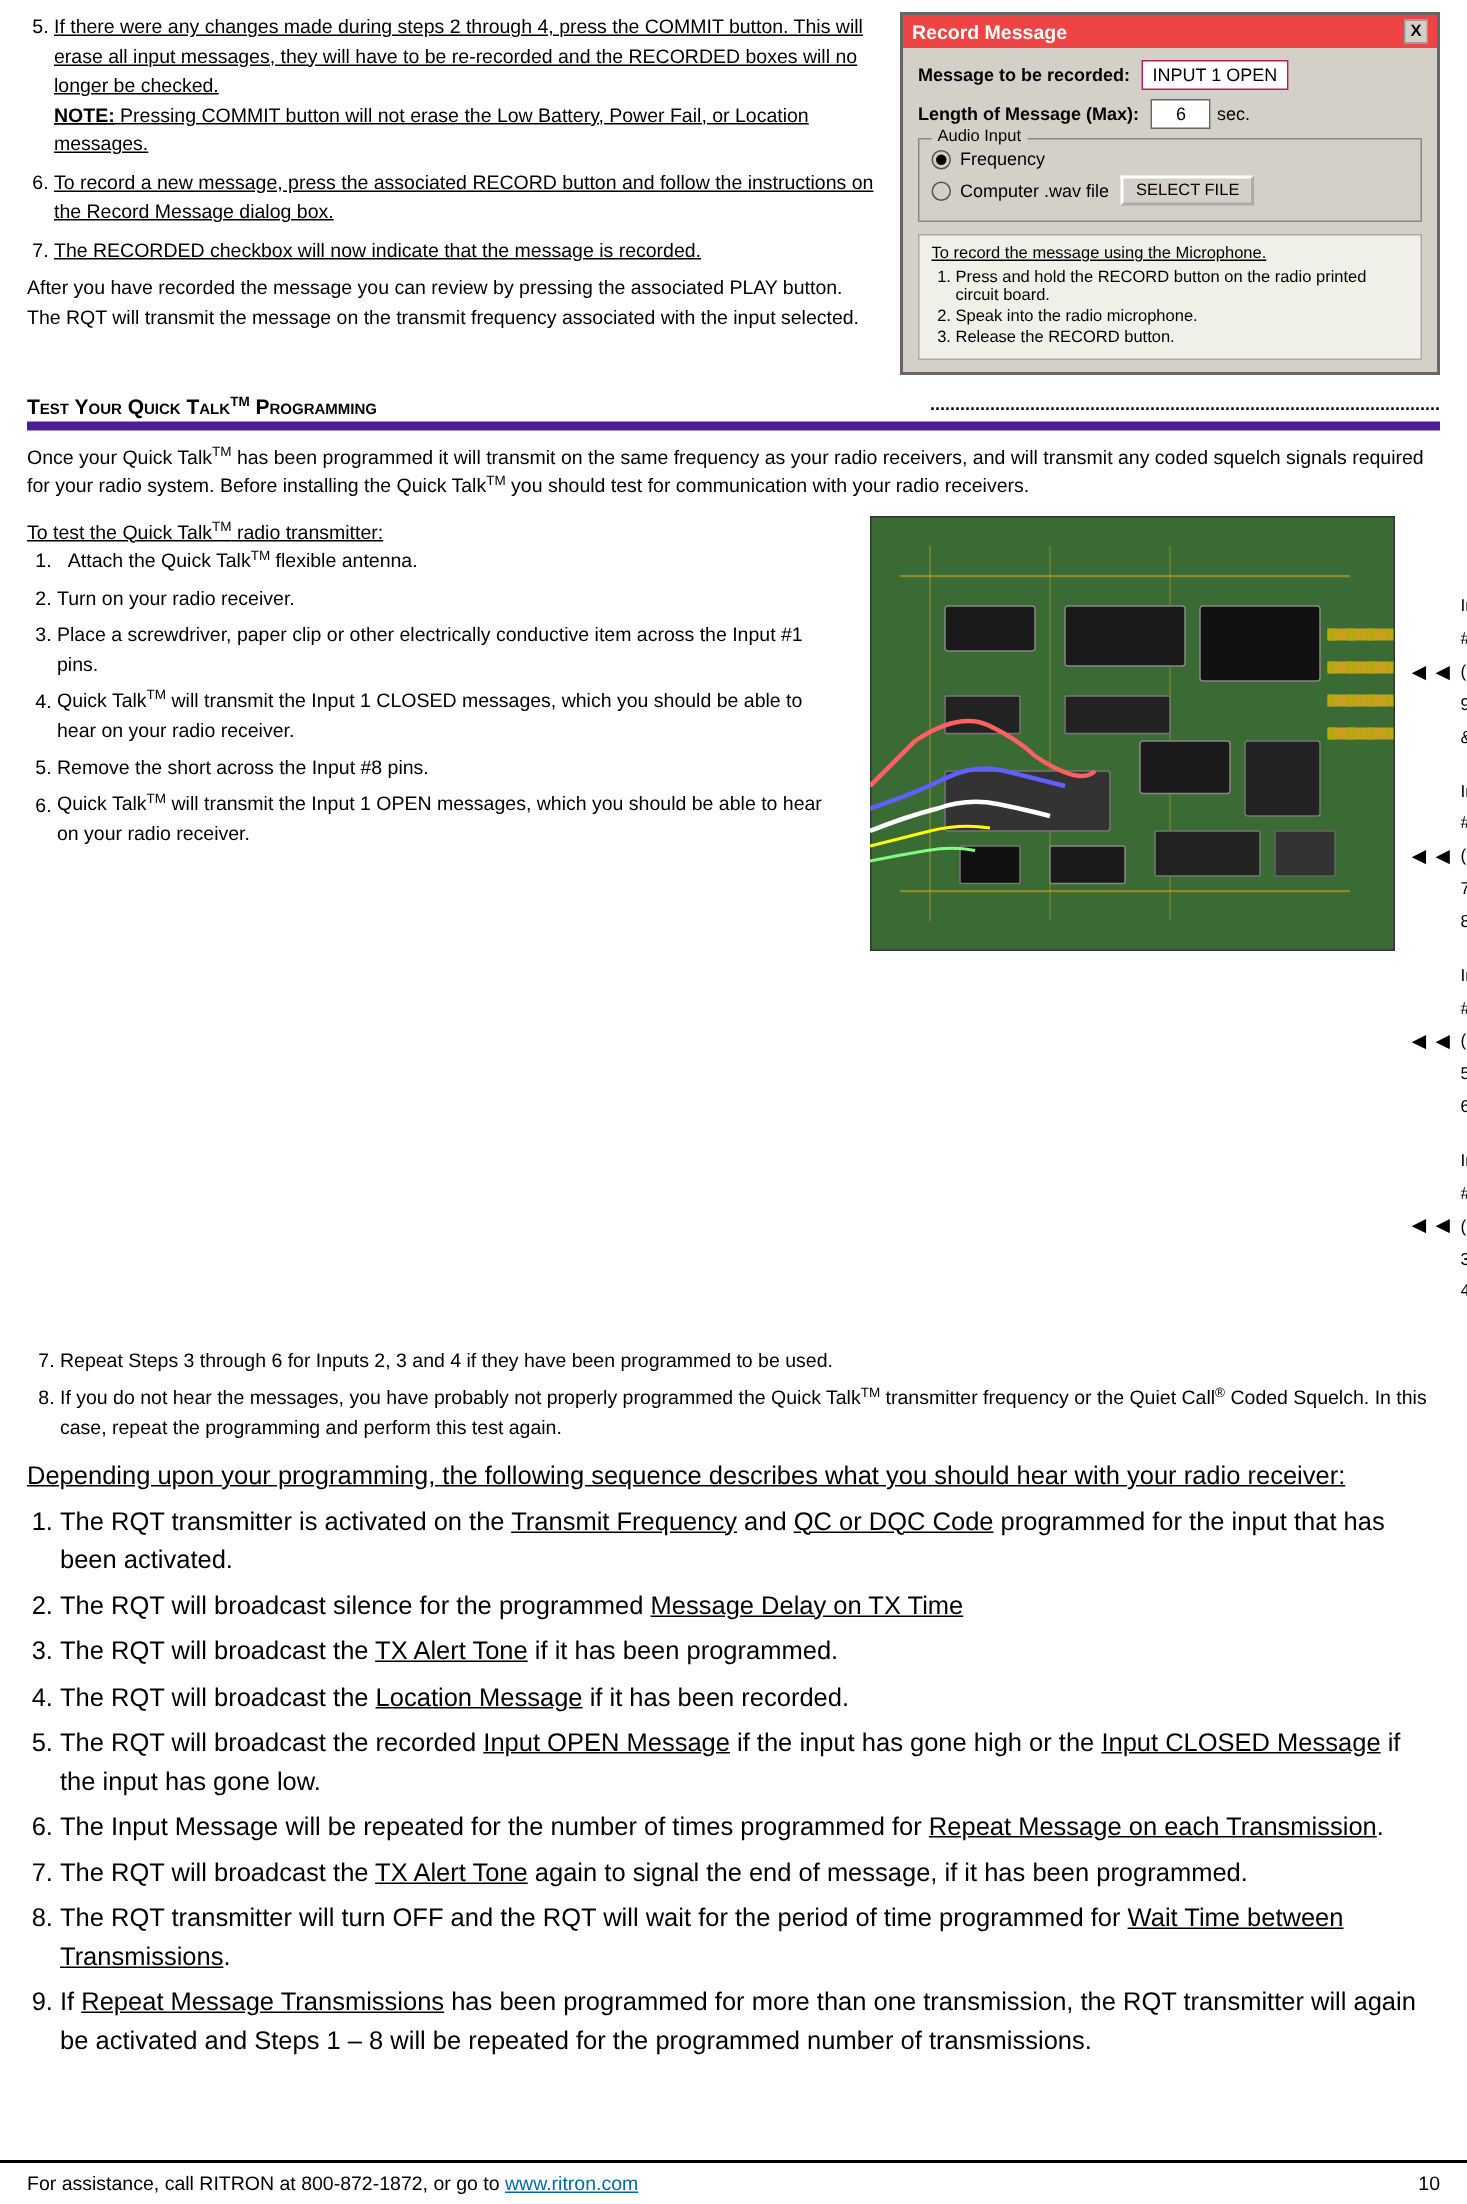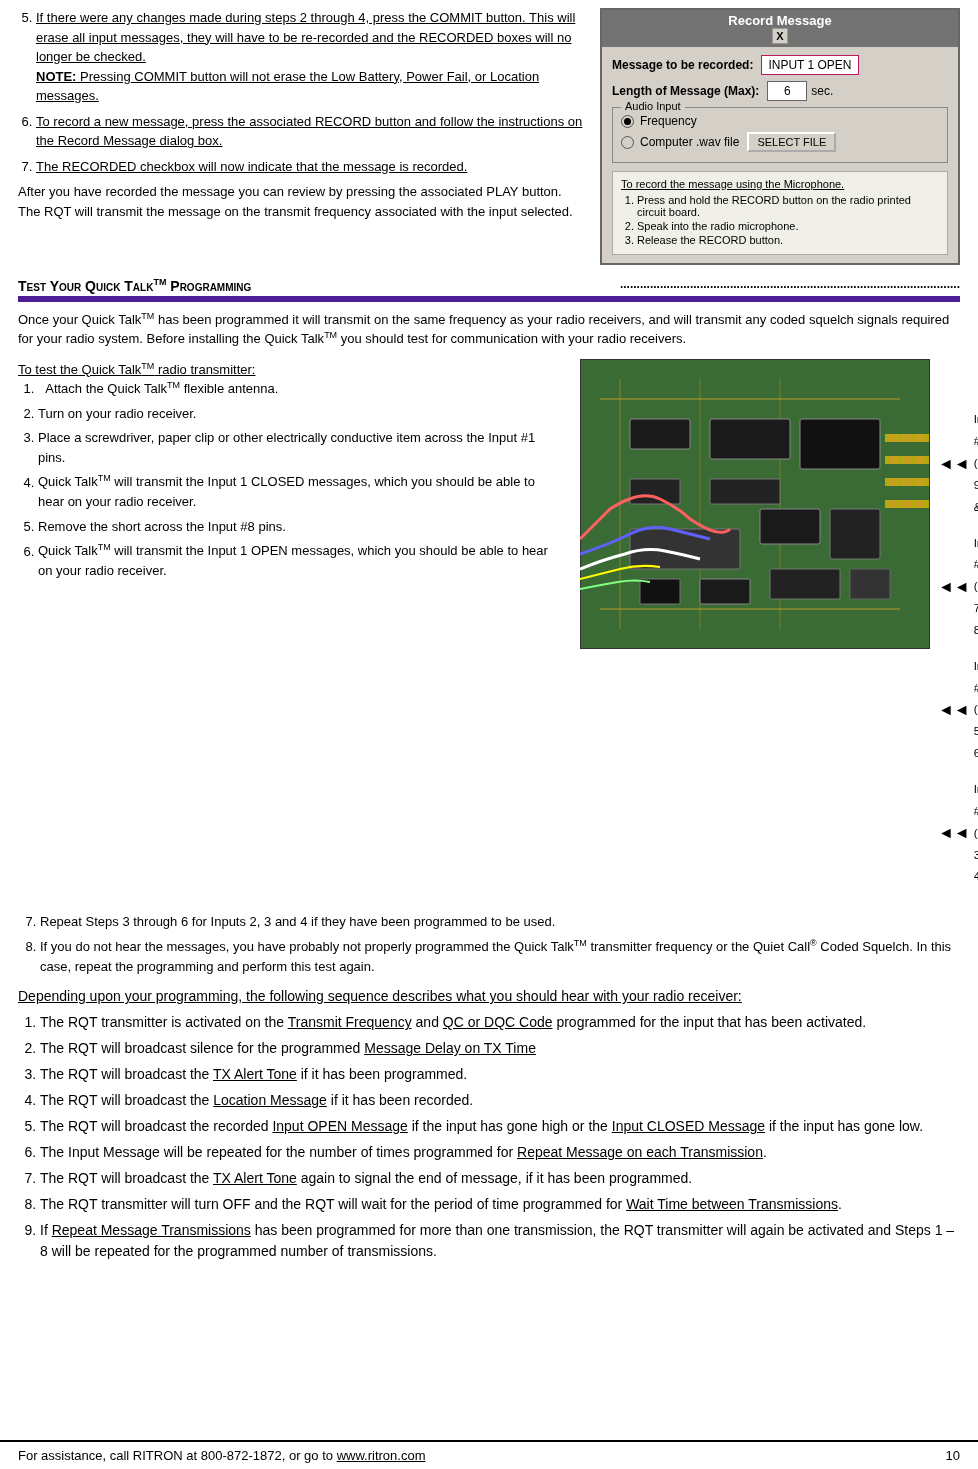--- a/index.html
+++ b/index.html
@@ -59,29 +59,28 @@
     .record-dialog {
       width: 360px;
       min-width: 340px;
       border: 2px solid #666;
       background: #d4d0c8;
       font-size: 12px;
       flex-shrink: 0;
     }
 
     .dialog-titlebar {
-      background: #737373;
+      background: #ef4444;
       color: #fff;
       font-weight: bold;
       font-size: 13px;
       padding: 3px 6px;
       display: flex;
       justify-content: space-between;
       align-items: center;
-      flex-direction: column;
     }
 
     .dialog-close-btn {
       background: #d4d0c8;
       color: #000;
       border: 1px solid #999;
       width: 16px;
       height: 16px;
       font-size: 11px;
       display: flex;
@@ -257,21 +256,21 @@
 
     .input-annotations {
       font-size: 11.5px;
       line-height: 1.9;
       margin-top: 50px;
     }
 
     
     .bottom-section {
       margin-bottom: 10px;
-      font-size: 14px;
+      font-size: 17px;
       line-height: 1.5;
     }
 
     .bottom-section p {
       margin-bottom: 5px;
     }
 
     .bottom-section ol {
       padding-left: 22px;
     }
@@ -303,21 +302,21 @@
       right: 0;
       border-top: 2px solid #000;
       padding: 6px 18px;
       display: flex;
       justify-content: space-between;
       align-items: center;
       font-size: 13px;
     }
 
     .footer a {
-      color: #000000;
+      color: #0369a1;
       margin-top: 20px;
     }
 
     
     sup {
       font-size: 9px;
       vertical-align: super;
     }
 
     

